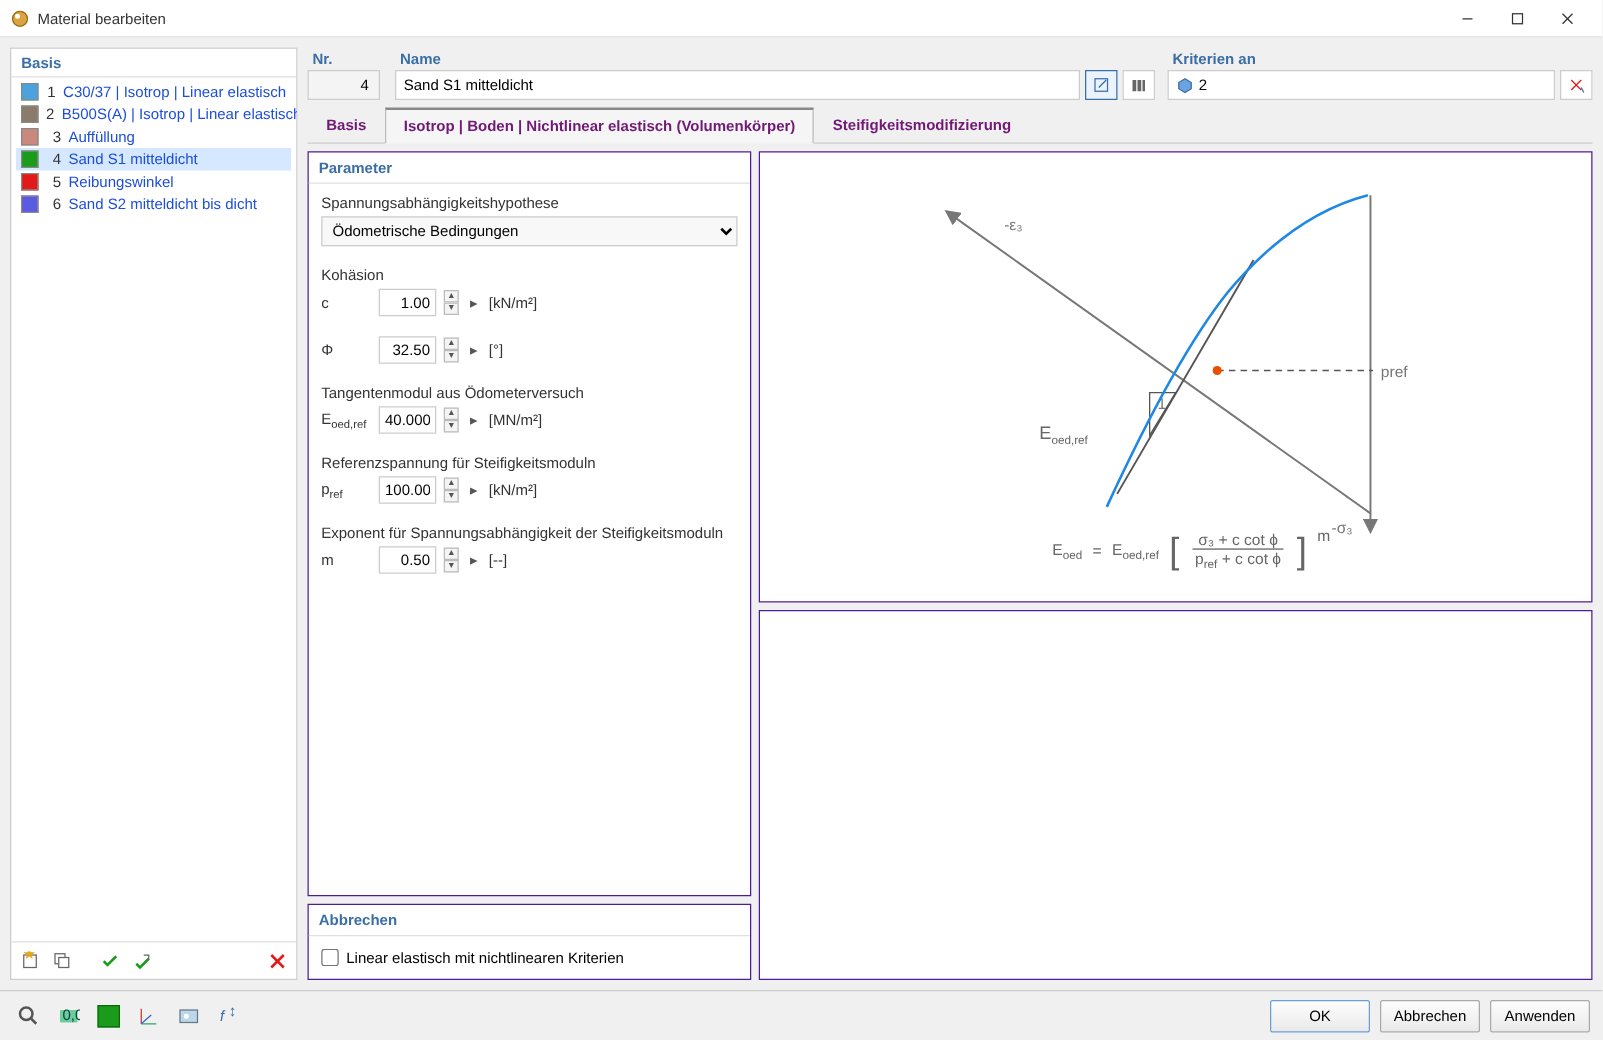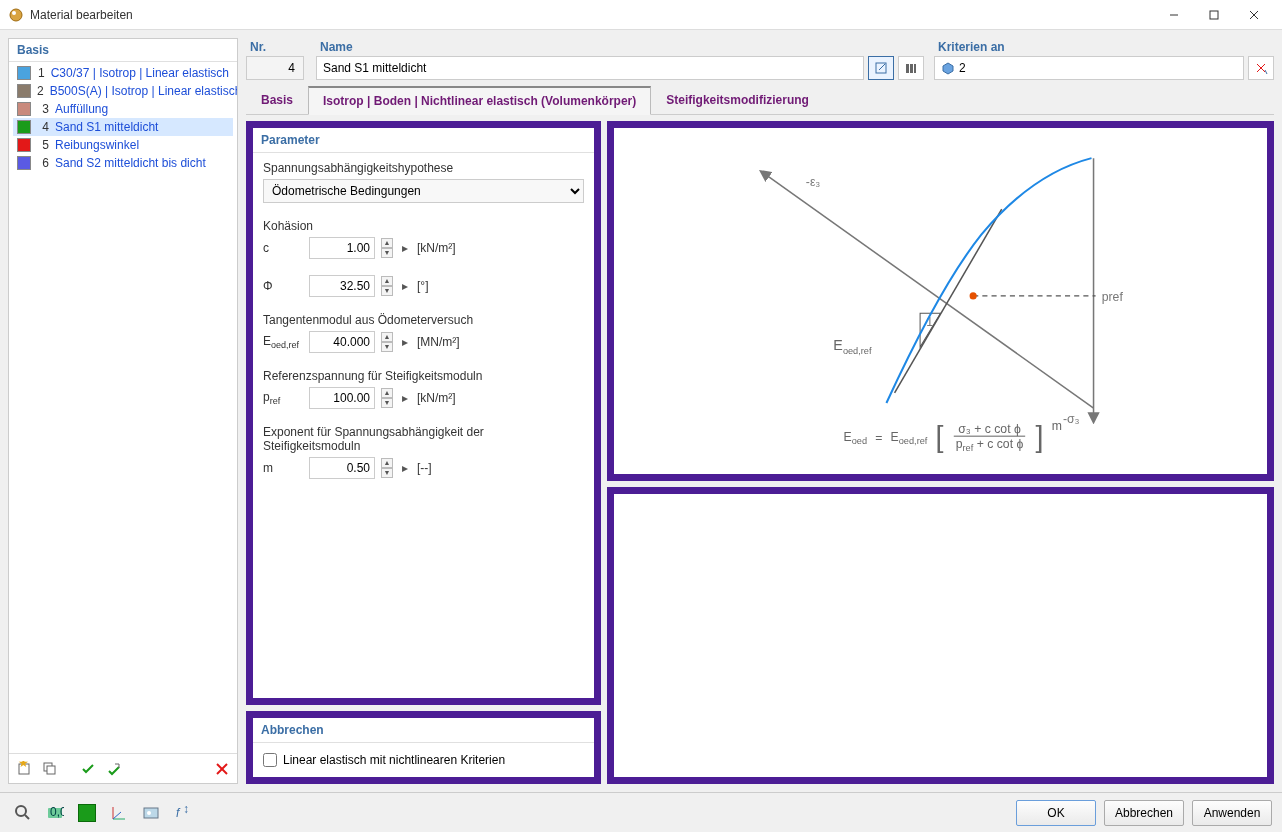--- a/index.html
+++ b/index.html
@@ -49,34 +49,34 @@
 
 .tabs { display: flex; border-bottom: 1px solid #ccc; }
 .tab { padding: 6px 14px; color: #701a75; cursor: pointer; border: 1px solid transparent; border-bottom: none; margin-bottom: -1px; font-weight: bold; }
 .tab.active { background: #f5f5f5; border-color: #bbb; border-top: 2px solid #888; border-bottom: 1px solid #f5f5f5; }
 
 
 .content-split { flex: 1; display: flex; gap: 6px; min-height: 0; }
 .param-col { width: 355px; display: flex; flex-direction: column; gap: 6px; }
 .graph-col { flex: 1; display: flex; flex-direction: column; gap: 6px; }
 
-.box { border: 7px solid #4c1d95; background: #fff; }
+.box { border: 1px solid #4c1d95; background: #fff; }
 .box-header { color: #3b6ea5; font-weight: 600; padding: 5px 8px; border-bottom: 1px solid #e0e0e0; }
 .box-body { padding: 8px 10px; }
 
 .param-box { flex: 1; display: flex; flex-direction: column; }
 .param-box .box-body { flex: 1; }
 
 .opt-box .box-body { padding: 10px; }
 
 .field-group { margin-bottom: 16px; }
 .field-label { color: #333; margin-bottom: 4px; }
 .param-row { display: flex; align-items: center; gap: 6px; }
 .sym { width: 40px; color: #333; }
-.num-input { width: 66px; height: 22px; text-align: right; padding: 2px 4px; border: 1px solid #ccc; background: #fff; font-size: 12px; }
+.num-input { width: 46px; height: 22px; text-align: right; padding: 2px 4px; border: 1px solid #ccc; background: #fff; font-size: 12px; }
 .spin { width: 12px; display: flex; flex-direction: column; }
 .spin div { width: 12px; height: 10px; border: 1px solid #bbb; background: #f4f4f4; font-size: 7px; line-height: 7px; text-align: center; color: #555; }
 .arrow { width: 12px; height: 22px; display: flex; align-items: center; justify-content: center; color: #555; }
 .unit { color: #333; }
 
 select.dropdown { width: 100%; height: 24px; border: 1px solid #ccc; background: #f8f8f8; padding: 2px 4px; }
 
 .checkbox-row { display: flex; align-items: center; gap: 6px; }
 .checkbox-row input { width: 14px; height: 14px; }
 

